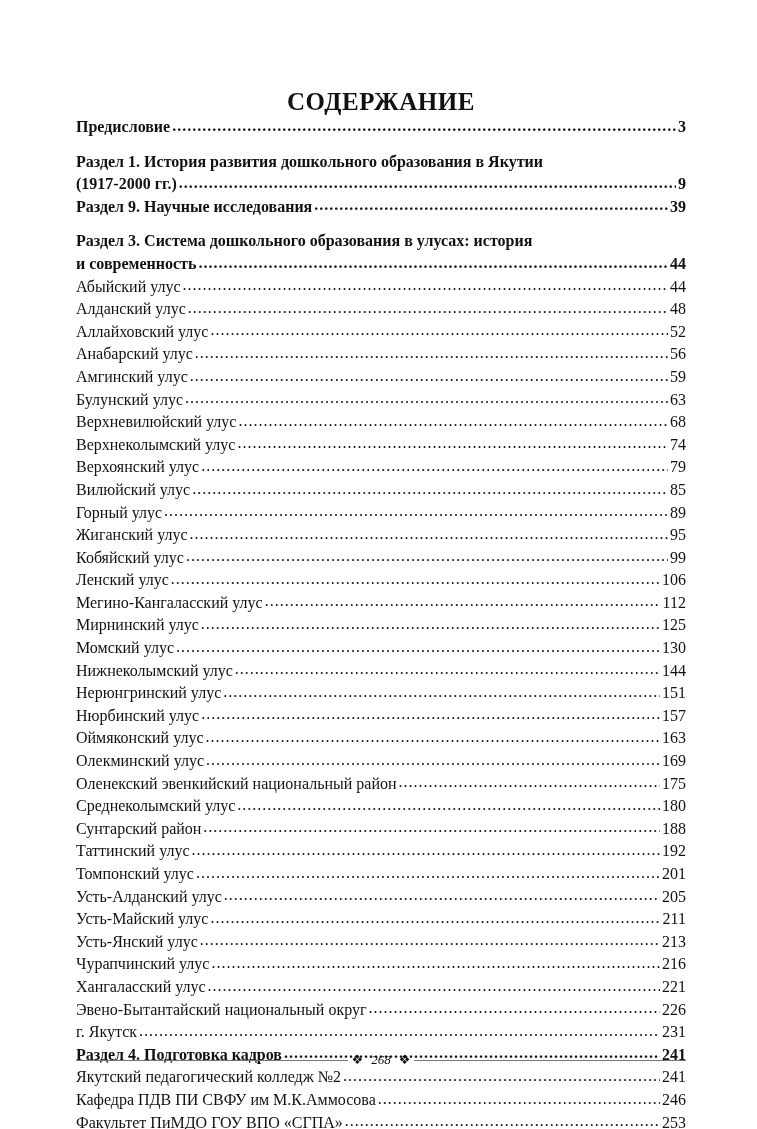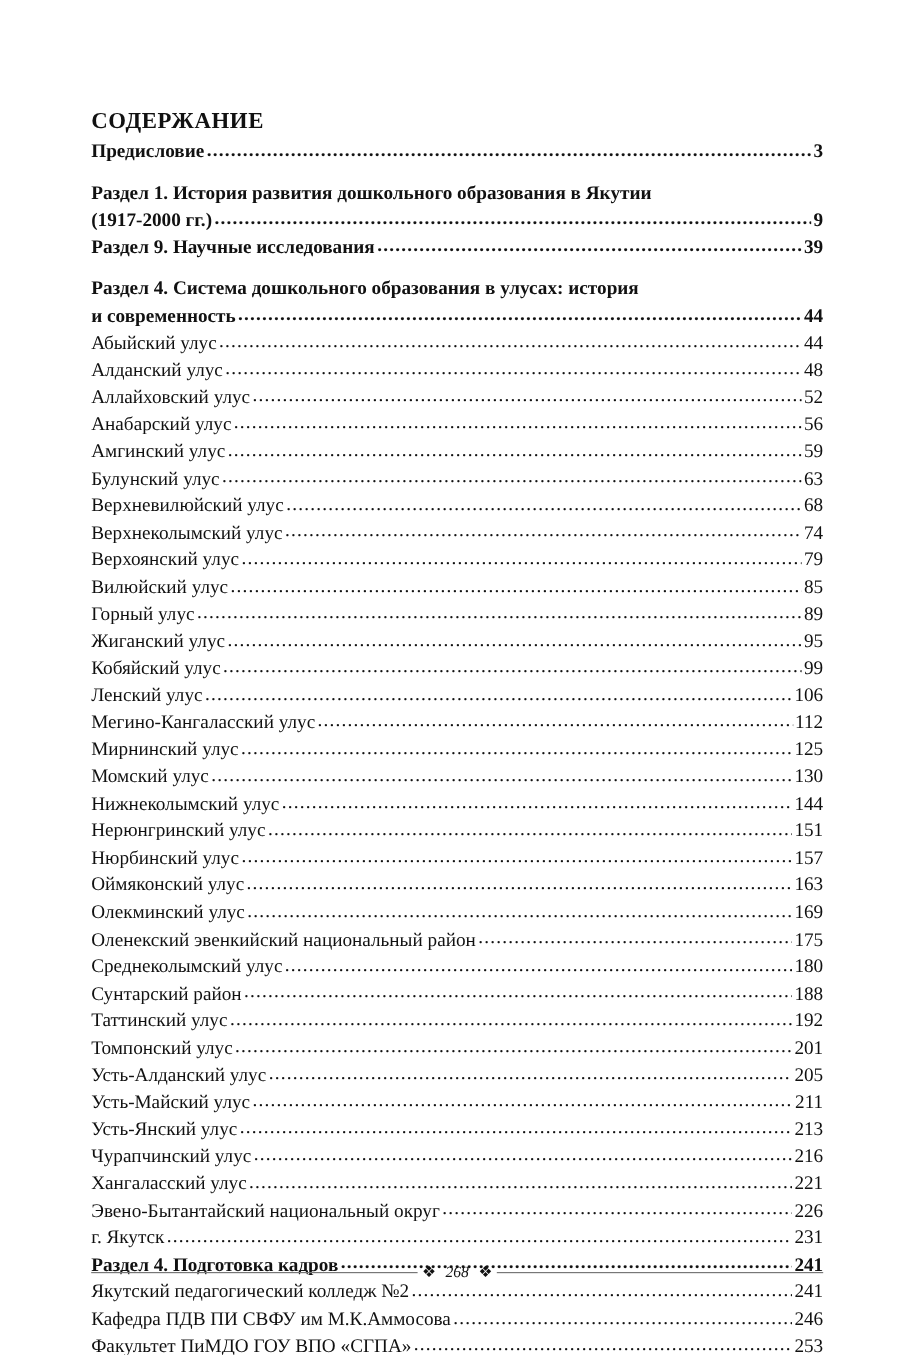--- a/index.html
+++ b/index.html
@@ -1,18 +1,18 @@
 <!DOCTYPE html>
 <html><head>
 <meta charset="utf-8">
 <style>
   html,body{margin:0;padding:0;background:#fff;}
   body{width:757px;height:1129px;position:relative;overflow:hidden;font-family:"Liberation Serif",serif;color:#111;}
   .page{position:absolute;left:76px;top:90px;width:610px;}
-  .title{text-align:left;font-weight:bold;font-size:19px;letter-spacing:0.5px;margin:0 0 2px 0;height:24px;line-height:24px;}
+  .title{text-align:center;font-weight:bold;font-size:25px;letter-spacing:0.5px;margin:0 0 2px 0;height:24px;line-height:24px;}
   .row{display:flex;align-items:flex-start;font-size:16px;height:22.6px;line-height:22.6px;white-space:nowrap;}
   .row.bold{font-weight:bold;}
   .row .label{flex:0 0 auto;padding-right:2px;}
   .row .leader{flex:1 1 auto;overflow:hidden;position:relative;height:22.6px;}
   .row .leader::after{content:"........................................................................................................................................................................................................................................";position:absolute;left:0;bottom:5px;line-height:1;letter-spacing:1px;}
   .row .pg{flex:0 0 auto;padding-left:2px;text-align:right;}
   .row.cont{height:22.6px;margin-top:12px;}
   .footer{position:absolute;left:76px;top:1050px;width:610px;height:20px;display:flex;align-items:center;}
   .footer .line{flex:1;border-top:1px solid #777;}
   .footer .orn{font-size:13px;padding:0 4px;}
@@ -36,21 +36,21 @@
         <span class="label">(1917-2000 гг.)</span>
         <span class="leader"></span>
         <span class="pg">9</span>
       </div>
       <div class="row bold">
         <span class="label">Раздел 9. Научные исследования</span>
         <span class="leader"></span>
         <span class="pg">39</span>
       </div>
       <div class="row bold cont">
-        <span class="label">Раздел 4. Система дошкольного образования в улусах: история</span>
+        <span class="label">Раздел 3. Система дошкольного образования в улусах: история</span>
       </div>
       <div class="row bold">
         <span class="label">и современность</span>
         <span class="leader"></span>
         <span class="pg">44</span>
       </div>
       <div class="row">
         <span class="label">Абыйский улус</span>
         <span class="leader"></span>
         <span class="pg">44</span>

